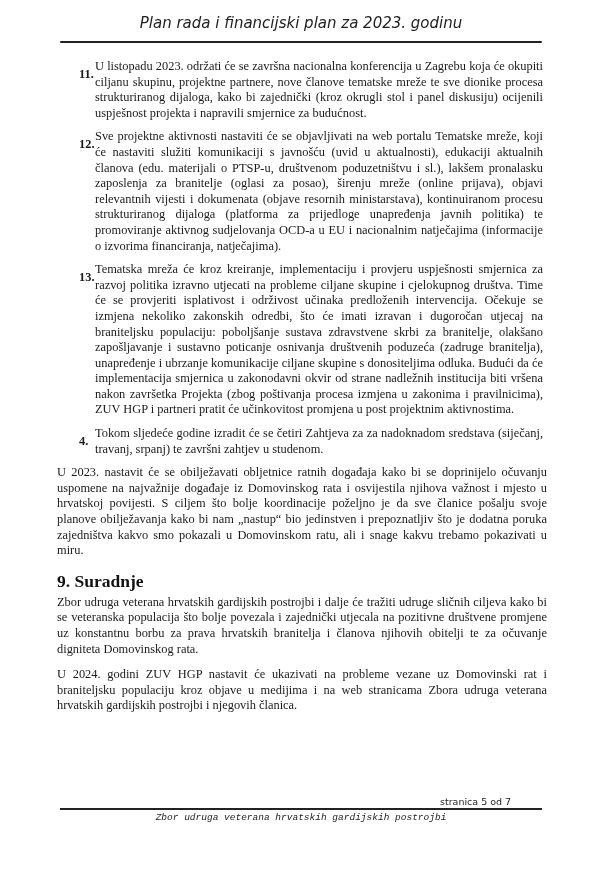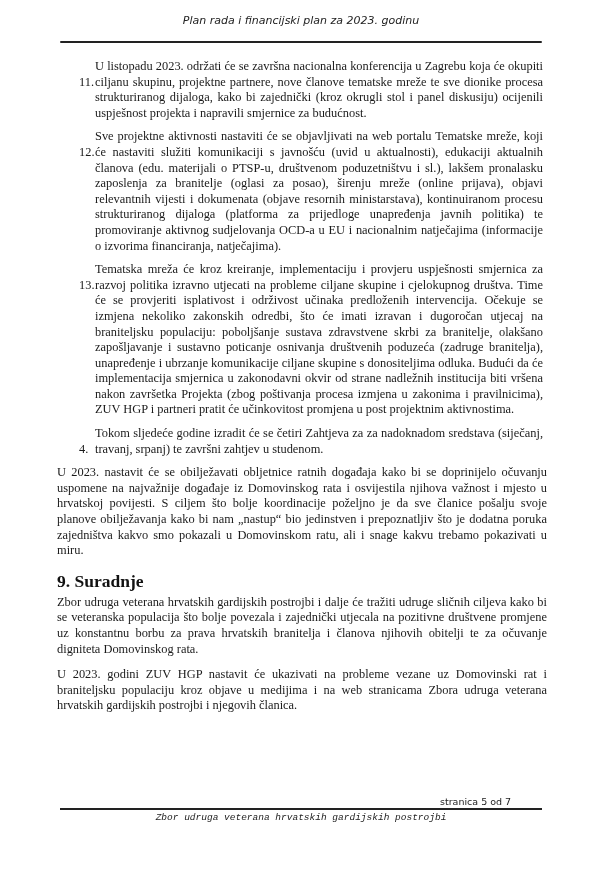--- a/index.html
+++ b/index.html
@@ -1,33 +1,33 @@
 <!DOCTYPE html>
 <html><head>
 <meta charset="utf-8">
 <style>
   html, body { margin: 0; padding: 0; background: #ffffff; }
   body { width: 602px; height: 872px; position: relative; overflow: hidden; color: #1a1a1a; }
   .page { position: absolute; left: 0; top: 0; width: 602px; height: 872px; background: #fff; }
 
   .header-title {
     position: absolute; top: 14px; left: 0; width: 602px; text-align: center;
-    font-family: "DejaVu Sans", sans-serif; font-style: italic; font-size: 11px; color: #222;
+    font-family: "DejaVu Sans", sans-serif; font-style: italic; font-size: 15px; color: #222;
   }
   .header-rule {
     position: absolute; top: 41px; left: 60px; width: 482px; height: 1.5px; background: #222;
     border-radius: 1px;
   }
 
   .content {
     position: absolute; left: 73px; top: 59px; width: 470px;
     font-family: "Liberation Serif", serif; font-size: 12.4px; line-height: 15.6px; color: #1a1a1a;
   }
   .item { position: relative; padding-left: 22px; text-align: justify; margin-bottom: 8px; }
-  .item-num { position: absolute; left: 6px; top: 16px; }
+  .item-num { position: absolute; left: 6px; top: 8px; font-weight: bold; }
   .item-text { display: block; }
 
   .section-title {
     font-family: "Liberation Serif", serif; font-weight: bold; font-size: 17.5px; line-height: 20px;
     margin: 12px 0 4px -16px; color: #111;
   }
   .section-body {
     text-align: justify; margin-left: -16px; width: 490px;
   }
 
@@ -66,19 +66,19 @@
     <div class="item">
       <span class="item-num">4.</span>
       <span class="item-text">Tokom sljedeće godine izradit će se četiri Zahtjeva za za nadoknadom sredstava (siječanj, travanj, srpanj) te završni zahtjev u studenom.</span>
     </div>
 
     <p class="section-body" style="margin-top:0;margin-bottom:10px">U 2023. nastavit će se obilježavati obljetnice ratnih događaja kako bi se doprinijelo očuvanju uspomene na najvažnije događaje iz Domovinskog rata i osvijestila njihova važnost i mjesto u hrvatskoj povijesti. S ciljem što bolje koordinacije poželjno je da sve članice pošalju svoje planove obilježavanja kako bi nam „nastup“ bio jedinstven i prepoznatljiv što je dodatna poruka zajedništva kakvo smo pokazali u Domovinskom ratu, ali i snage kakvu trebamo pokazivati u miru.</p>
 
     <h2 class="section-title">9. Suradnje</h2>
     <p class="section-body" style="margin-top:0;margin-bottom:10px">Zbor udruga veterana hrvatskih gardijskih postrojbi i dalje će tražiti udruge sličnih ciljeva kako bi se veteranska populacija što bolje povezala i zajednički utjecala na pozitivne društvene promjene uz konstantnu borbu za prava hrvatskih branitelja i članova njihovih obitelji te za očuvanje digniteta Domovinskog rata.</p>
 
-    <p class="section-body" style="margin-top:0;margin-bottom:0">U 2023. godini ZUV HGP nastavit će ukazivati na probleme vezane uz Domovinski rat i braniteljsku populaciju kroz objave u medijima i na web stranicama Zbora udruga veterana hrvatskih gardijskih postrojbi i njegovih članica.</p>
+    <p class="section-body" style="margin-top:0;margin-bottom:0">U 2024. godini ZUV HGP nastavit će ukazivati na probleme vezane uz Domovinski rat i braniteljsku populaciju kroz objave u medijima i na web stranicama Zbora udruga veterana hrvatskih gardijskih postrojbi i njegovih članica.</p>
   </div>
 
   <div class="footer-page">stranica 5 od 7</div>
   <div class="footer-rule"></div>
   <div class="footer-org">Zbor udruga veterana hrvatskih gardijskih postrojbi</div>
 </div>
 
 </body></html>

